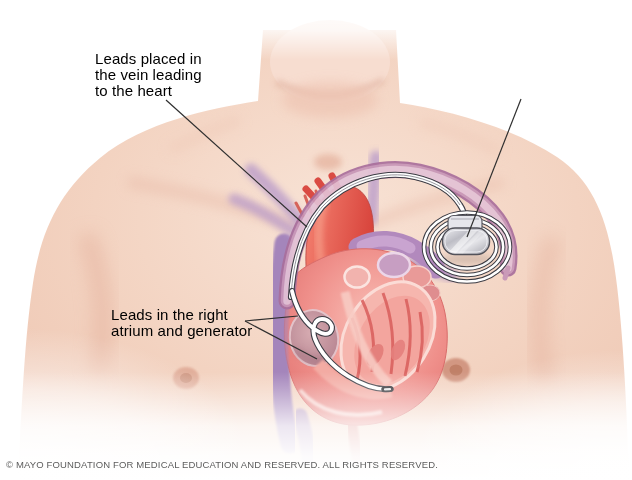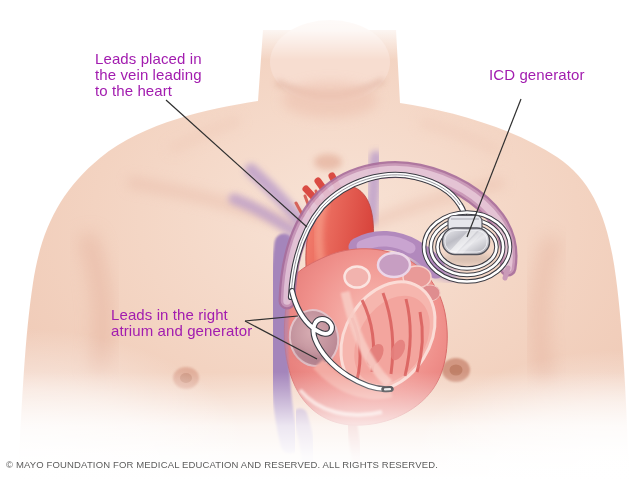--- a/index.html
+++ b/index.html
@@ -1,19 +1,19 @@
 <!DOCTYPE html>
 <html><head>
 <meta charset="utf-8">
 <style>
   html,body{margin:0;padding:0;background:#ffffff;}
   .stage{position:relative;width:632px;height:480px;background:#ffffff;overflow:hidden;
          font-family:"Liberation Sans",sans-serif;}
   .stage svg{position:absolute;left:0;top:0;}
-  .label{position:absolute;font-size:15px;line-height:16px;color:#a21caf;
+  .label{position:absolute;font-size:15px;line-height:16px;color:#000000;
          white-space:pre-line;letter-spacing:.1px;}
   .label-leads-vein{left:95px;top:51px;}
   .label-icd{left:489px;top:67px;}
   .label-leads-av{left:111px;top:307px;}
   .copyright{position:absolute;left:6px;top:459px;font-size:9.5px;color:#5c5c5c;
              letter-spacing:.15px;white-space:nowrap;}
 </style>
 </head>
 <body>
 
@@ -201,18 +201,17 @@
     <line x1="166" y1="100" x2="307" y2="227"></line>
     <line x1="521" y1="99" x2="467" y2="237"></line>
     <line x1="245" y1="321" x2="298" y2="316"></line>
     <line x1="245" y1="321" x2="317" y2="359"></line>
   </g>
 </svg>
 
 <div class="label label-leads-vein">Leads placed in
 the vein leading
 to the heart</div>
-<div class="label label-icd">ICD generator</div>
 <div class="label label-leads-av">Leads in the right
 atrium and generator</div>
 <div class="copyright">© MAYO FOUNDATION FOR MEDICAL EDUCATION AND RESERVED. ALL RIGHTS RESERVED.</div>
 
 </div>
 
 </body></html>

